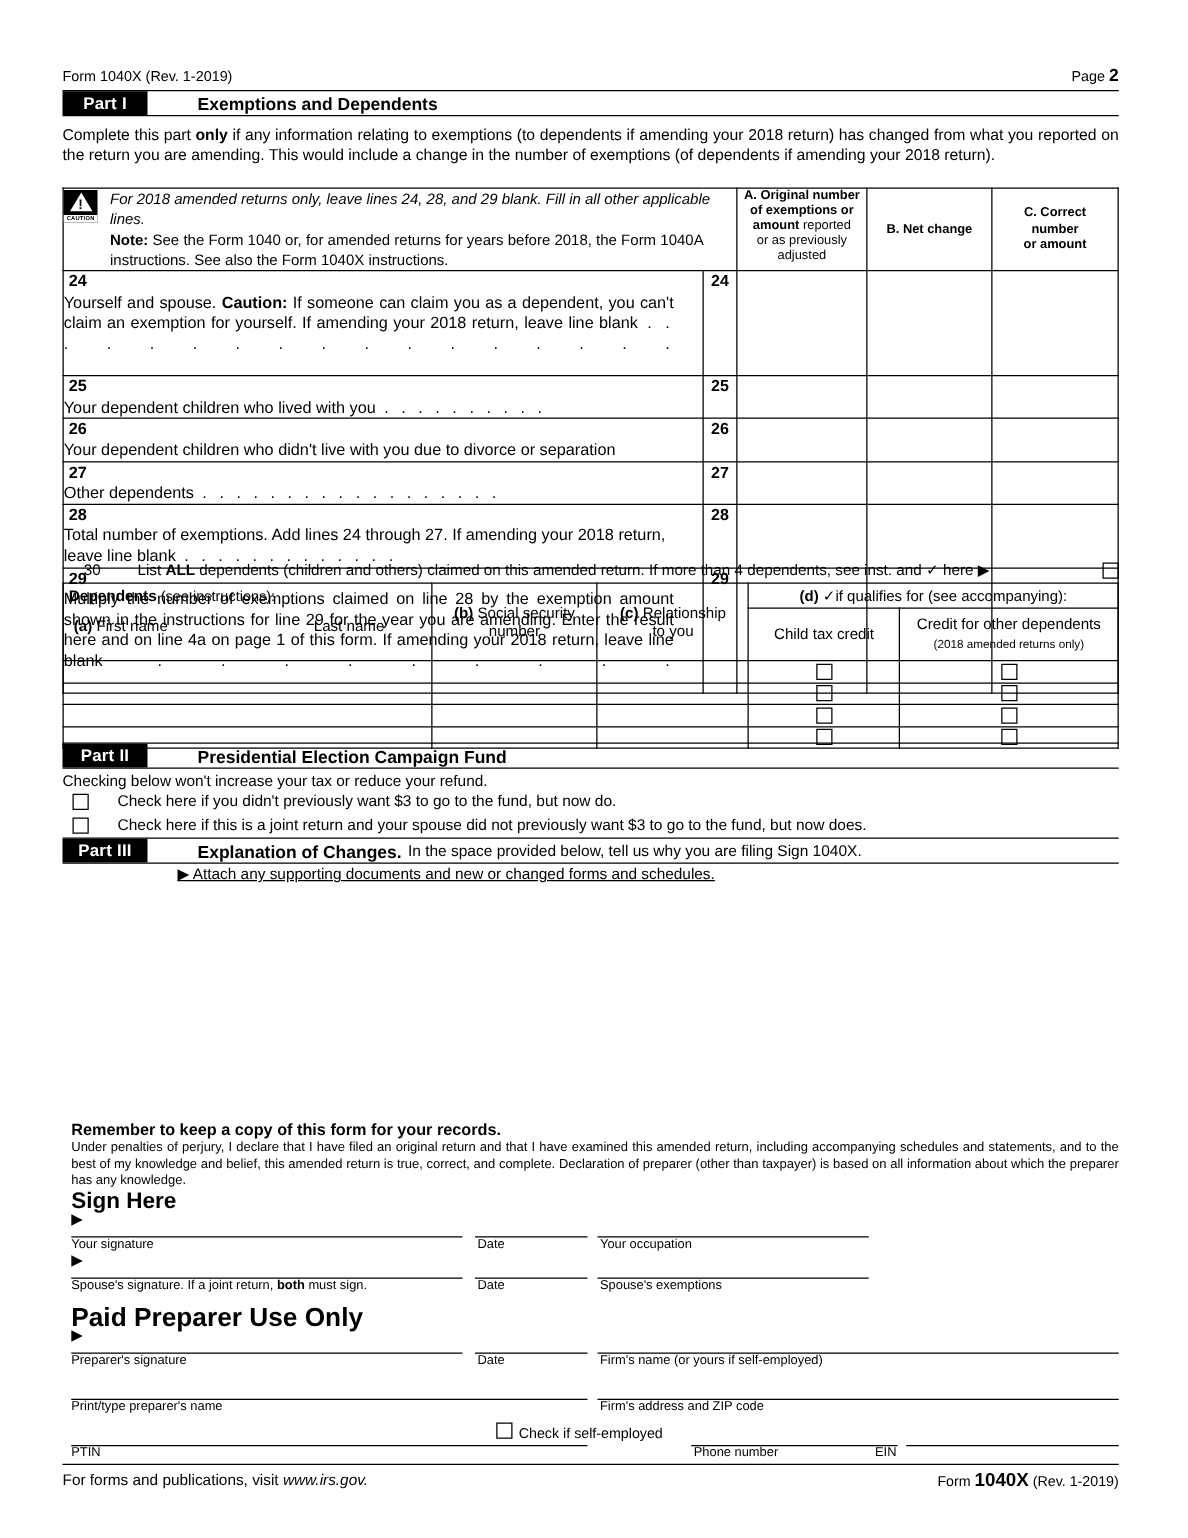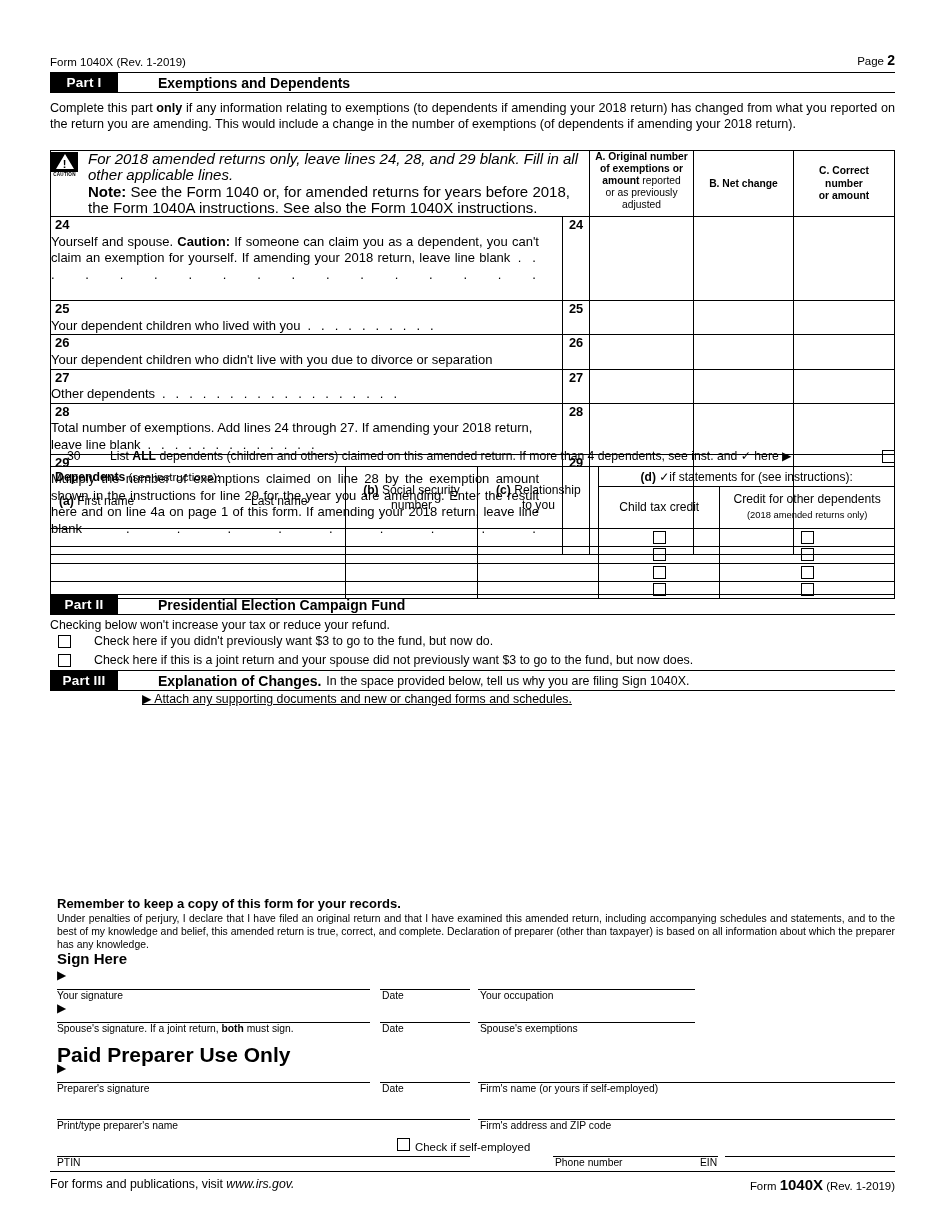--- a/index.html
+++ b/index.html
@@ -63,21 +63,21 @@
     width: 0; height: 0; border-left: 9px solid transparent; border-right: 9px solid transparent; border-bottom: 15px solid #fff;
   }
   .caution-ico .bang {
     position: absolute; left: 50%; top: 7px; transform: translateX(-50%);
     color: #000; font-size: 11px; font-weight: bold; line-height: 10px;
   }
   .caution-ico .clabel {
     position: absolute; left: 0; right: 0; bottom: 0px; text-align: center;
     background: #fff; color: #000; font-size: 4.6px; font-weight: bold; letter-spacing: .2px; line-height: 6px;
   }
-  .caution-txt { font-size: 15px; line-height: 16.3px; }
+  .caution-txt { font-size: 12px; line-height: 16.3px; }
   .caution-txt .it { font-style: italic; }
 
   .lbl-cell { padding: 3px 4px 3px 0; font-size: 13px; line-height: 16.6px; margin-top: 34px; }
   .lnum { display: inline-block; width: 38px; padding-left: 4px; font-weight: bold; vertical-align: top; }
   .ltext { display: inline-block; width: 488px; vertical-align: top; }
   .just { text-align: justify; }
   .just::after { content: ""; display: inline-block; width: 100%; }
   .dots { letter-spacing: 3.2px; }
   .rnum { font-weight: bold; font-size: 12.8px; text-align: center; vertical-align: bottom; padding-bottom: 2px; }
   .rnum-mid { vertical-align: middle; padding-bottom: 0; }
@@ -112,21 +112,21 @@
   #chk1 { top: 634px; }
   #chk2 { top: 653px; }
 
   
   #partIII-bar { position: absolute; left: 50px; top: 670px; width: 845px; }
   .piii-note { position: absolute; left: 142px; top: 692px; font-size: 12.3px; text-decoration: underline; }
 
   
   .remember { position: absolute; left: 57px; top: 896px; font-size: 13px; font-weight: bold; }
   .perjury { position: absolute; left: 57px; top: 913px; width: 838px; font-size: 10.4px; line-height: 12.8px; text-align: justify; }
-  .sign-here { position: absolute; left: 57px; top: 950px; font-size: 15px; font-weight: bold; }
+  .sign-here { position: absolute; left: 57px; top: 950px; font-size: 18px; font-weight: bold; }
   .paid-prep { position: absolute; left: 57px; top: 1043px; font-size: 21px; font-weight: bold; }
 
   .arrow { font-size: 12px; line-height: 10px; }
   .sigline { position: absolute; border-bottom: 1.2px solid #000; }
   .caption { position: absolute; font-size: 10.3px; }
   .caption b { font-size: 10.3px; }
 
   .footer-left { position: absolute; left: 50px; top: 1177px; font-size: 12.3px; }
   .footer-left i { font-style: italic; }
   .footer-right { position: absolute; right: 55px; top: 1176px; font-size: 11.4px; }
@@ -265,21 +265,21 @@
           <span class="last">Last name</span>
         </div>
       </td>
       <td rowspan="2" class="ctr" style="width:133px">
         <b>(b)</b><span> Social security</span><br><span>number</span>
       </td>
       <td rowspan="2" class="ctr" style="width:121px">
         <b>(c)</b><span> Relationship</span><br><span>to you</span>
       </td>
       <td colspan="2" class="dhdr-d">
-        <b>(d)</b><span> ✓if statements for (see instructions):</span>
+        <b>(d)</b><span> ✓if qualifies for (see accompanying):</span>
       </td>
     </tr>
     <tr>
       <td class="ctr" style="width:121px">Child tax credit</td>
       <td class="ctr" style="width:175px">
         <span>Credit for other dependents</span><br><small>(2018 amended returns only)</small>
       </td>
     </tr>
     <tr class="drow">
       <td></td>

